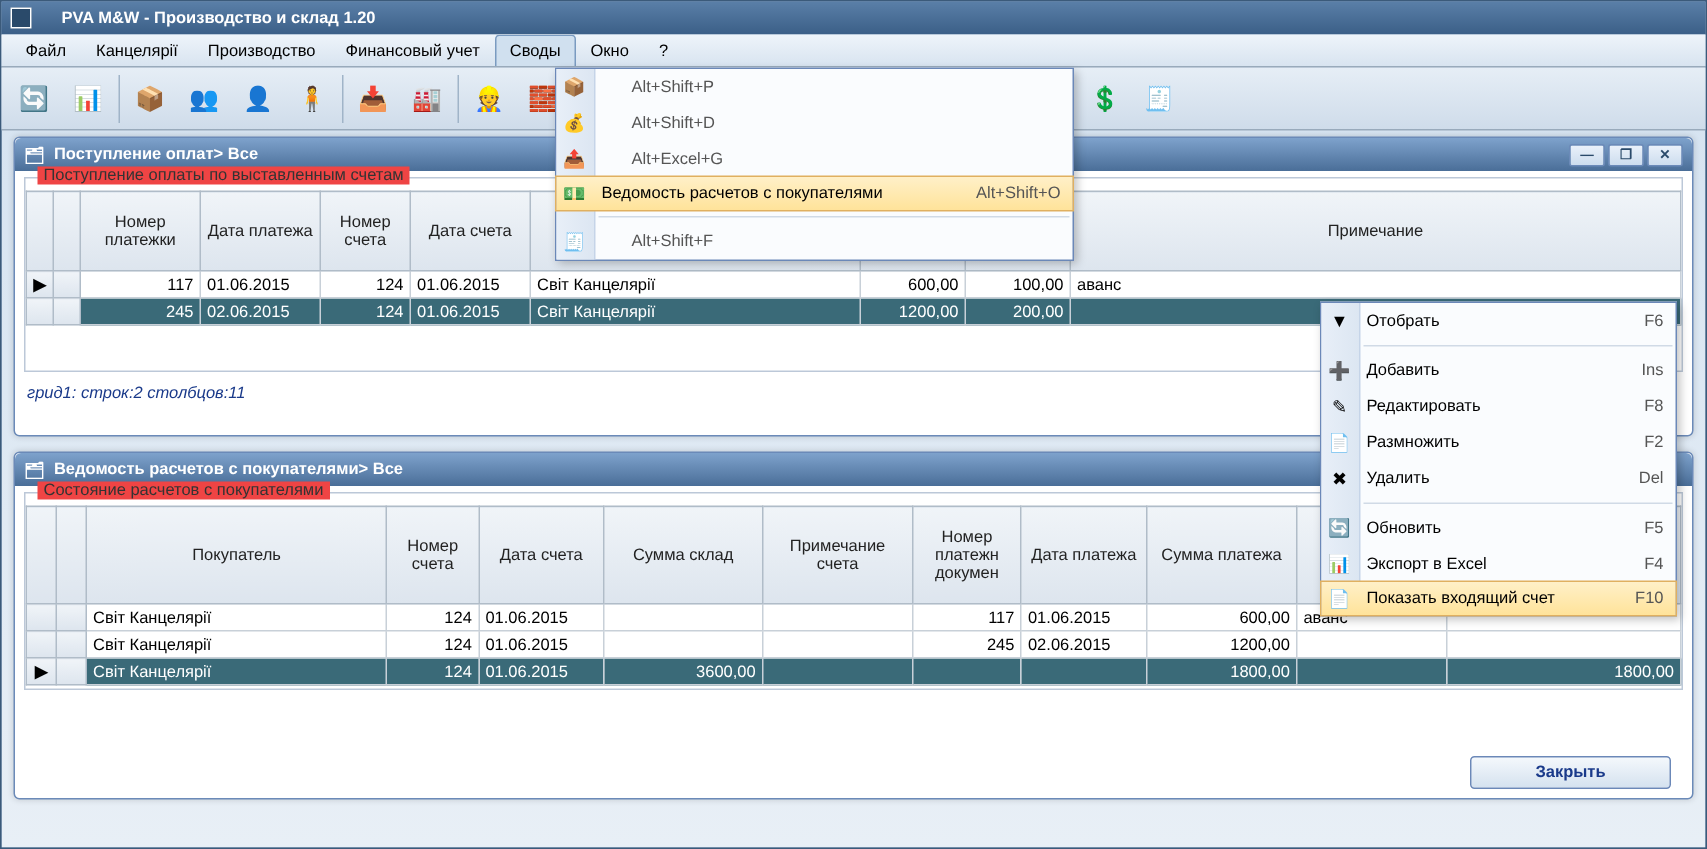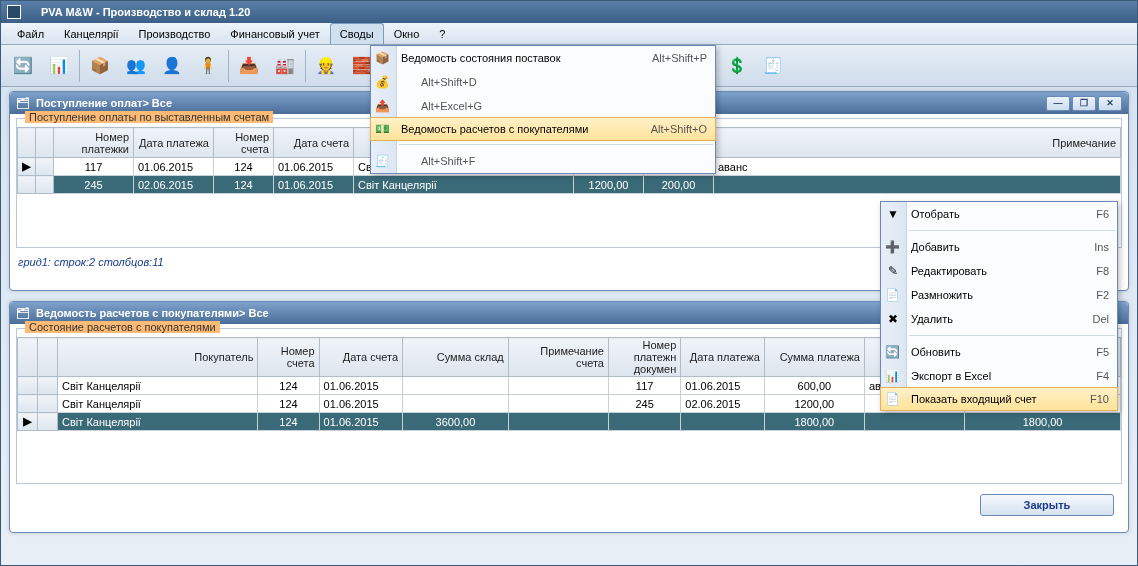--- a/index.html
+++ b/index.html
@@ -16,46 +16,46 @@
   .tool-ico { width:28px; height:28px; display:flex; align-items:center; justify-content:center; font-size:16px; position:relative;}
 
   .mdi-area { position: relative; padding: 4px 8px 4px 8px; }
   .child-window { background: #fff; border: 1px solid #6b8ab8; position: relative; border-radius: 4px; margin-bottom: 10px; box-shadow: 0 0 4px rgba(0,0,0,.15);}
   .child-titlebar { height: 22px; background: linear-gradient(to bottom, #7ea2cc, #4a6e98); color:#fff; display:flex; align-items:center; padding:0 6px; border-radius:4px 4px 0 0; font-weight:bold; gap:6px;}
   .child-titlebar .spacer{flex:1;}
   .win-btns{display:flex; gap:2px;}
   .win-btn{width:24px; height:15px; background:linear-gradient(to bottom,#eaf1fa,#cdddee); border:1px solid #6b8ab8; border-radius:2px; display:flex; align-items:center; justify-content:center; font-size:9px; color:#2a4a6a; font-weight:bold;}
 
   .groupbox { margin: 4px 6px 2px 6px; border: 1px solid #bcc8d8; position: relative; }
-  .groupbox-label { position: absolute; top: -8px; left: 8px; background:#fdba74; padding: 0 4px; color:#333;}
+  .groupbox-label { position: absolute; top: -8px; left: 8px; background:#ef4444; padding: 0 4px; color:#333;}
   .grid { width: 100%; border-collapse: collapse; }
-  .grid th { background: linear-gradient(to bottom,#f0f4f8,#dde5ee); border:1px solid #b0bcc8; padding:1px 4px; font-weight:normal; color:#222; text-align:right; height:30px; vertical-align:middle;}
+  .grid th { background: linear-gradient(to bottom,#f0f4f8,#dde5ee); border:1px solid #b0bcc8; padding:14px 4px; font-weight:normal; color:#222; text-align:center; height:30px; vertical-align:middle;}
   .grid td { border:1px solid #c8d0d8; padding:2px 4px; height:18px; }
   .grid .rowhdr { width:18px; background:linear-gradient(to bottom,#f0f4f8,#dde5ee); border:1px solid #b0bcc8;}
   .grid tr.selected td { background:#3a6a78; color:#fff; }
   .grid tr.selected .rowhdr{ background:linear-gradient(to bottom,#f0f4f8,#dde5ee); color:#000;}
   .row-arrow{ color:#000; font-weight:bold; text-align:center;}
-  .num { text-align:center; }
+  .num { text-align:right; }
   .status-line{ padding: 6px 8px 4px 8px; color:#1a3a8a; font-style:italic; }
   
   .dropdown { position:absolute; top:44px; left:369px; width:346px; background:#fafcfe; border:1px solid #6b88b8; box-shadow:2px 2px 6px rgba(0,0,0,.25); z-index:50;}
   .dropdown-left { position:absolute; left:0; top:0; bottom:0; width:26px; background:linear-gradient(to right,#e8eff8,#dce6f2); border-right:1px solid #c5d4e8;}
   .menuitem { display:flex; align-items:center; height:24px; position:relative; padding-left:30px; padding-right:8px; gap:6px;}
   .menuitem.hover { background:linear-gradient(to bottom,#fff0c8,#ffe39a); border:1px solid #e0b a0; border:1px solid #e0b060; margin:-1px;}
   .menuitem .ico{ position:absolute; left:3px; width:18px; height:18px; display:flex; align-items:center; justify-content:center; font-size:12px;}
   .menuitem .lbl{ flex:1; }
   .menuitem .shortcut{ color:#555; margin-left:20px;}
   .menu-sep{ height:1px; background:#d0dae6; margin:4px 2px 4px 28px;}
 
   
   .ctx { position:absolute; top:200px; left:879px; width:238px; background:#fafcfe; border:1px solid #6b88b8; box-shadow:2px 2px 6px rgba(0,0,0,.25); z-index:60;}
   .ctx .dropdown-left{width:26px;}
 
   .close-btn { position:absolute; right:14px; bottom:6px; width:134px; height:22px; background:linear-gradient(to bottom,#f4f8fc,#d5e2ef); border:1px solid #6b88b8; border-radius:3px; font-weight:bold; color:#1a3a8a; display:flex; align-items:center; justify-content:center;}
-  .cw2 .close-btn{bottom:16px;}
+  .cw2 .close-btn{bottom:6px;}
 </style>
 </head>
 <body>
 
 <div class="window">
   <div class="titlebar">
     <div class="title-icon"></div>
     <span>PVA M&amp;W - Производство и склад 1.20</span>
   </div>
 
@@ -139,21 +139,20 @@
     <div class="tool-btn">
         <div class="tool-ico">🧾</div>
       </div>
   </div>
 
   <div class="dropdown">
     <div class="dropdown-left"></div>
     <div id="svody-items">
         <div class="menuitem">
           <span class="ico">📦</span>
-          <span class="lbl">Ведомость состояния поставок</span>
           <span class="shortcut">Alt+Shift+P</span>
         </div>
         <div class="menuitem">
           <span class="ico">💰</span>
           <span class="shortcut">Alt+Shift+D</span>
         </div>
         <div class="menuitem">
           <span class="ico">📤</span>
           <span class="shortcut">Alt+Excel+G</span>
         </div>
@@ -232,21 +231,21 @@
       </div>
       <div class="status-line">грид1: строк:2 столбцов:11</div>
     </div>
 
     <div class="child-window cw2" style="height:232px; position:relative;">
       <div class="child-titlebar">
         <span>🗂</span>
         <span>Ведомость расчетов с покупателями&gt; Все</span>
         <div class="spacer"></div>
       </div>
-      <div class="groupbox" style="height:156px;">
+      <div class="groupbox" style="height:132px;">
         <div class="groupbox-label">Состояние расчетов с покупателями</div>
         <div style="padding-top:8px; overflow:auto; height:100%;">
           <table class="grid">
             <thead>
               <tr>
                 <th class="rowhdr"></th>
                   <th class="rowhdr"></th>
                 <th style="width:180px">Покупатель</th>
                 <th style="width:55px">Номер счета</th>
                 <th style="width:75px">Дата счета</th>

